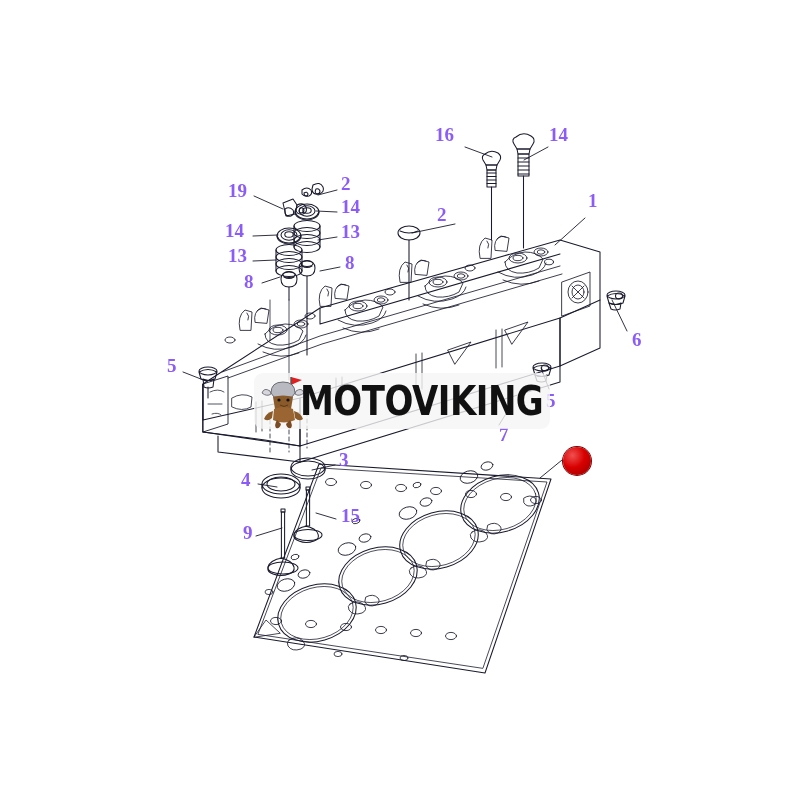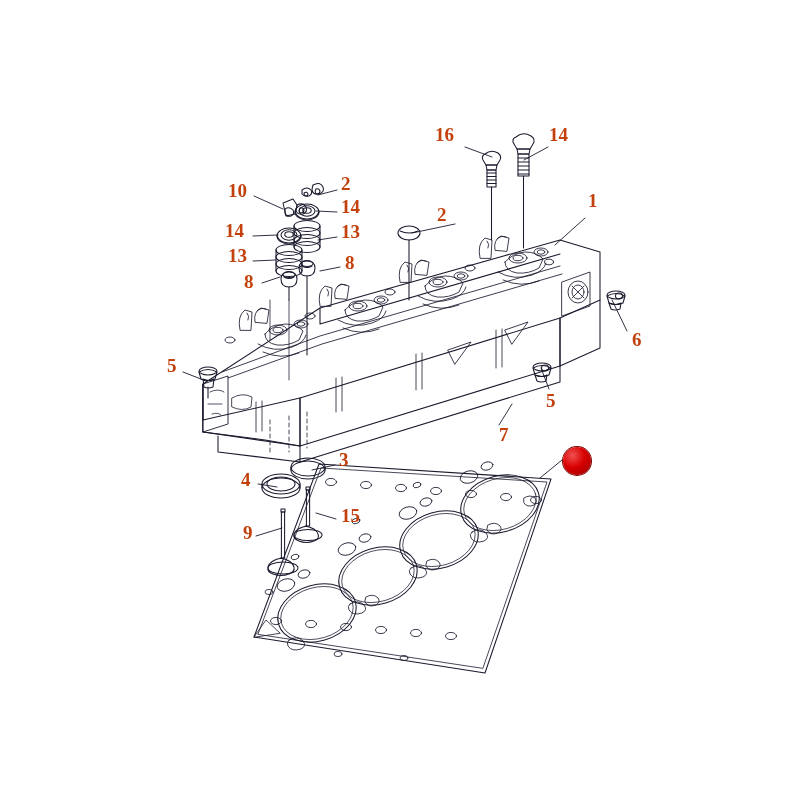--- a/index.html
+++ b/index.html
@@ -1,20 +1,20 @@
 <!DOCTYPE html>
 <html><head>
 <meta charset="utf-8">
 <style>
   html,body{margin:0;padding:0;background:#ffffff;}
   body{width:800px;height:800px;overflow:hidden;
        font-family:"Liberation Serif",serif;position:relative;}
   #stage{position:absolute;left:0;top:0;width:800px;height:800px;background:#fff;}
   svg.layer{position:absolute;left:0;top:0;width:800px;height:800px;}
-  .callout{position:absolute;color:#c2410c;font-family:"Liberation Serif",serif;
+  .callout{position:absolute;color:#8b5cf6;font-family:"Liberation Serif",serif;
            font-weight:bold;font-size:19px;line-height:19px;white-space:nowrap;}
   
   #watermark{position:absolute;left:254px;top:373px;width:296px;height:56px;
              background:rgba(245,245,245,0.80);border-radius:9px;
              display:flex;align-items:center;overflow:hidden;}
   #wm-text{font-family:"DejaVu Sans",sans-serif;font-weight:bold;font-size:34px;
            letter-spacing:-0.5px;color:#111;margin-left:46px;
            transform:scaleY(1.18);transform-origin:left center;}
   #wm-logo{position:absolute;left:4px;top:-2px;width:52px;height:58px;}
   
@@ -353,26 +353,49 @@
   <div class="callout" style="left:437px;top:205px">2</div>
   <div class="callout" style="left:339px;top:450px">3</div>
   <div class="callout" style="left:241px;top:470px">4</div>
   <div class="callout" style="left:167px;top:356px">5</div>
   <div class="callout" style="left:546px;top:391px">5</div>
   <div class="callout" style="left:632px;top:330px">6</div>
   <div class="callout" style="left:499px;top:425px">7</div>
   <div class="callout" style="left:244px;top:272px">8</div>
   <div class="callout" style="left:345px;top:253px">8</div>
   <div class="callout" style="left:243px;top:523px">9</div>
-  <div class="callout" style="left:228px;top:181px">10</div>
+  <div class="callout" style="left:228px;top:181px">19</div>
   <div class="callout" style="left:341px;top:506px">15</div>
   <div class="callout" style="left:341px;top:174px">2</div>
   <div class="callout" style="left:228px;top:246px">13</div>
   <div class="callout" style="left:341px;top:222px">13</div>
   <div class="callout" style="left:225px;top:221px">14</div>
   <div class="callout" style="left:341px;top:197px">14</div>
   <div class="callout" style="left:435px;top:125px">16</div>
   <div class="callout" style="left:549px;top:125px">14</div>
 
   <div id="badge17"></div>
 
+  <div id="watermark">
+    <svg id="wm-logo" viewBox="0 0 52 58">
+
+      <path d="M33 6 L44 9 L33 14 Z" fill="#e02020"></path>
+      <path d="M33 6 L33 20" stroke="#555" stroke-width="1.4" fill="none"></path>
+
+      <path d="M13 22 q0 -11 12 -11 q12 0 12 11 l-3 4 h-18 z" fill="#b9b9c2" stroke="#6a6a72" stroke-width="1"></path>
+      <path d="M12 20 q-6 -4 -8 2 q5 4 9 1 z" fill="#d6d6dc" stroke="#6a6a72" stroke-width="0.9"></path>
+      <path d="M38 20 q6 -4 8 2 q-5 4 -9 1 z" fill="#d6d6dc" stroke="#6a6a72" stroke-width="0.9"></path>
+
+      <path d="M15 26 q10 -3 20 0 l-2 12 q-8 5 -16 0 z" fill="#8a5a2b"></path>
+      <circle cx="21" cy="29" r="1.6" fill="#111"></circle>
+      <circle cx="30" cy="29" r="1.6" fill="#111"></circle>
+      <path d="M22 34 q4 3 8 0" stroke="#5a3a18" stroke-width="1" fill="none"></path>
+
+      <path d="M16 38 q10 -4 19 0 l2 11 q-11 5 -22 0 z" fill="#9a6532"></path>
+      <path d="M15 40 q-7 2 -9 8 q4 3 8 -1 z" fill="#8a5a2b"></path>
+      <path d="M36 40 q7 2 9 8 q-4 3 -8 -1 z" fill="#8a5a2b"></path>
+      <path d="M19 49 q-3 5 -1 8 q4 1 5 -4 z" fill="#7a4a22"></path>
+      <path d="M32 49 q3 5 1 8 q-4 1 -5 -4 z" fill="#7a4a22"></path>
+    </svg>
+    <div id="wm-text">MOTOVIKING</div>
+  </div>
 
 </div>
 
 </body></html>

